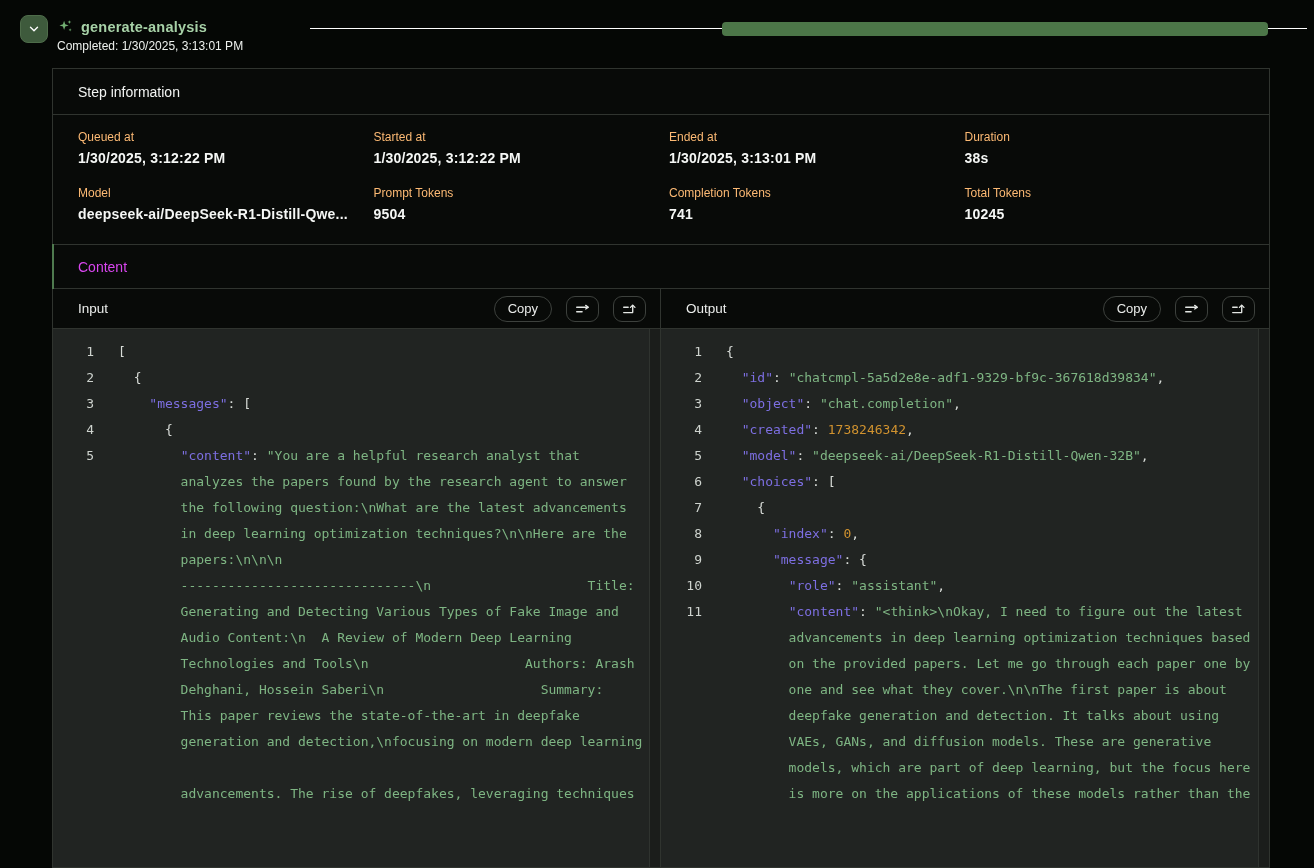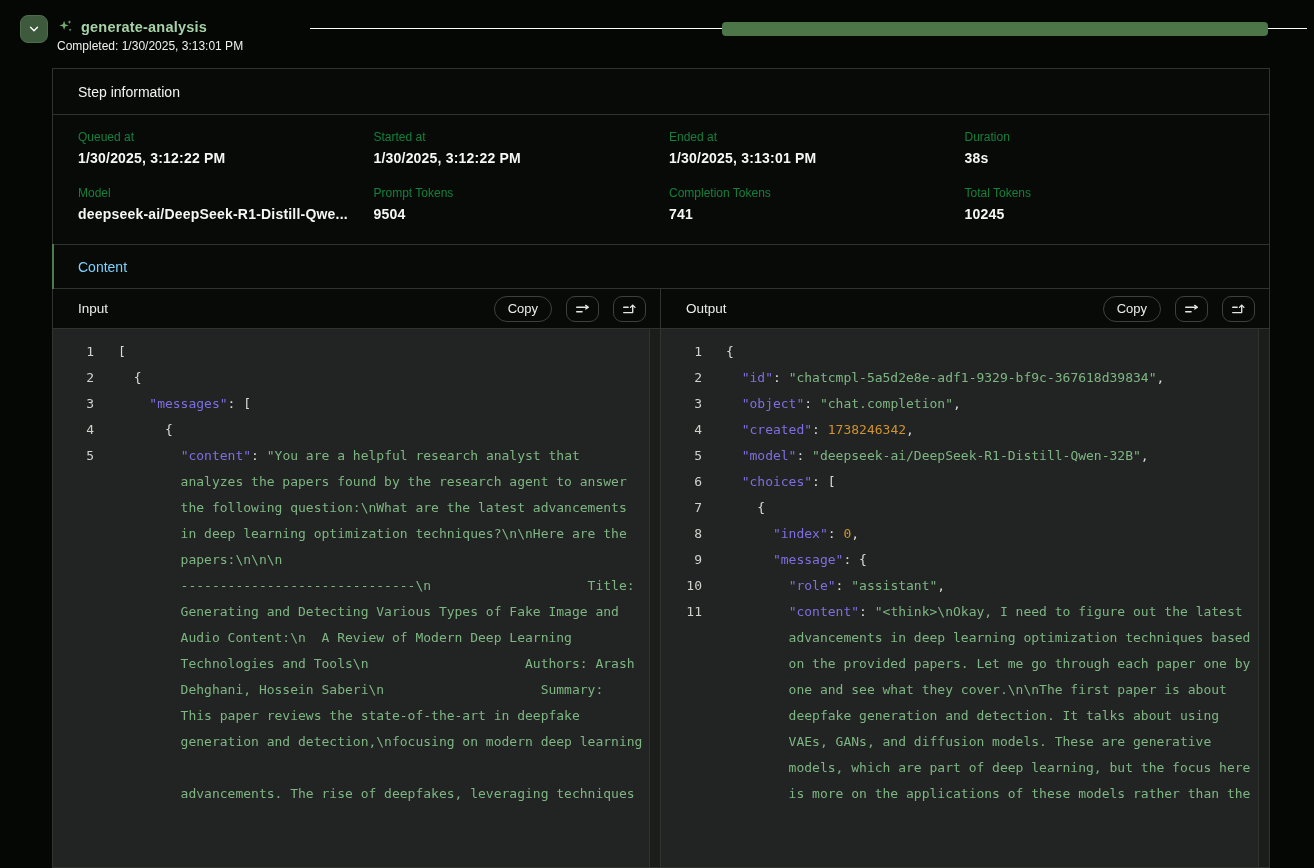--- a/index.html
+++ b/index.html
@@ -20,26 +20,26 @@
     border-radius:4px; background:#4c7648; cursor:pointer; }
 
   
   .main-panel { position:absolute; left:52px; top:68px; width:1218px; height:800px;
     background:#080a08; border:1px solid #30342f; display:flex; flex-direction:column; }
   .section-header { height:46px; flex:0 0 46px; border-bottom:1px solid #30342f;
     display:flex; align-items:center; padding:0 25px; color:#f2f4f2; font-size:14px; font-weight:500; }
 
   .info-grid { display:grid; grid-template-columns:repeat(4,1fr); flex:0 0 auto;
     padding:15px 25px 22px; row-gap:20px; column-gap:16px; }
-  .info-label { color:#15803d; font-size:12px; margin-bottom:6px; }
+  .info-label { color:#fdba74; font-size:12px; margin-bottom:6px; }
   .info-value { color:#f5f7f5; font-size:14px; font-weight:600; letter-spacing:.2px;
     white-space:nowrap; overflow:hidden; }
 
   .content-bar { height:45px; flex:0 0 45px; border-top:1px solid #30342f; border-bottom:1px solid #30342f;
-    display:flex; align-items:center; padding:0 25px; color:#7dd3fc; font-size:14px; font-weight:500;
+    display:flex; align-items:center; padding:0 25px; color:#d946ef; font-size:14px; font-weight:500;
     position:relative; }
   .content-accent { position:absolute; left:-1px; top:-1px; bottom:-1px; width:2px; background:#4e7a4e; }
 
   
   .panels { flex:1 1 auto; display:flex; min-height:0; }
   .panel { width:50%; display:flex; flex-direction:column; min-width:0; }
   .panel.left { border-right:1px solid #30342f; }
   .panel-header { height:40px; flex:0 0 40px; border-bottom:1px solid #30342f;
     display:flex; align-items:center; padding:0 14px 0 25px; gap:14px; }
   .panel-title { color:#eceeec; font-size:13.5px; font-weight:500; flex:1; }

